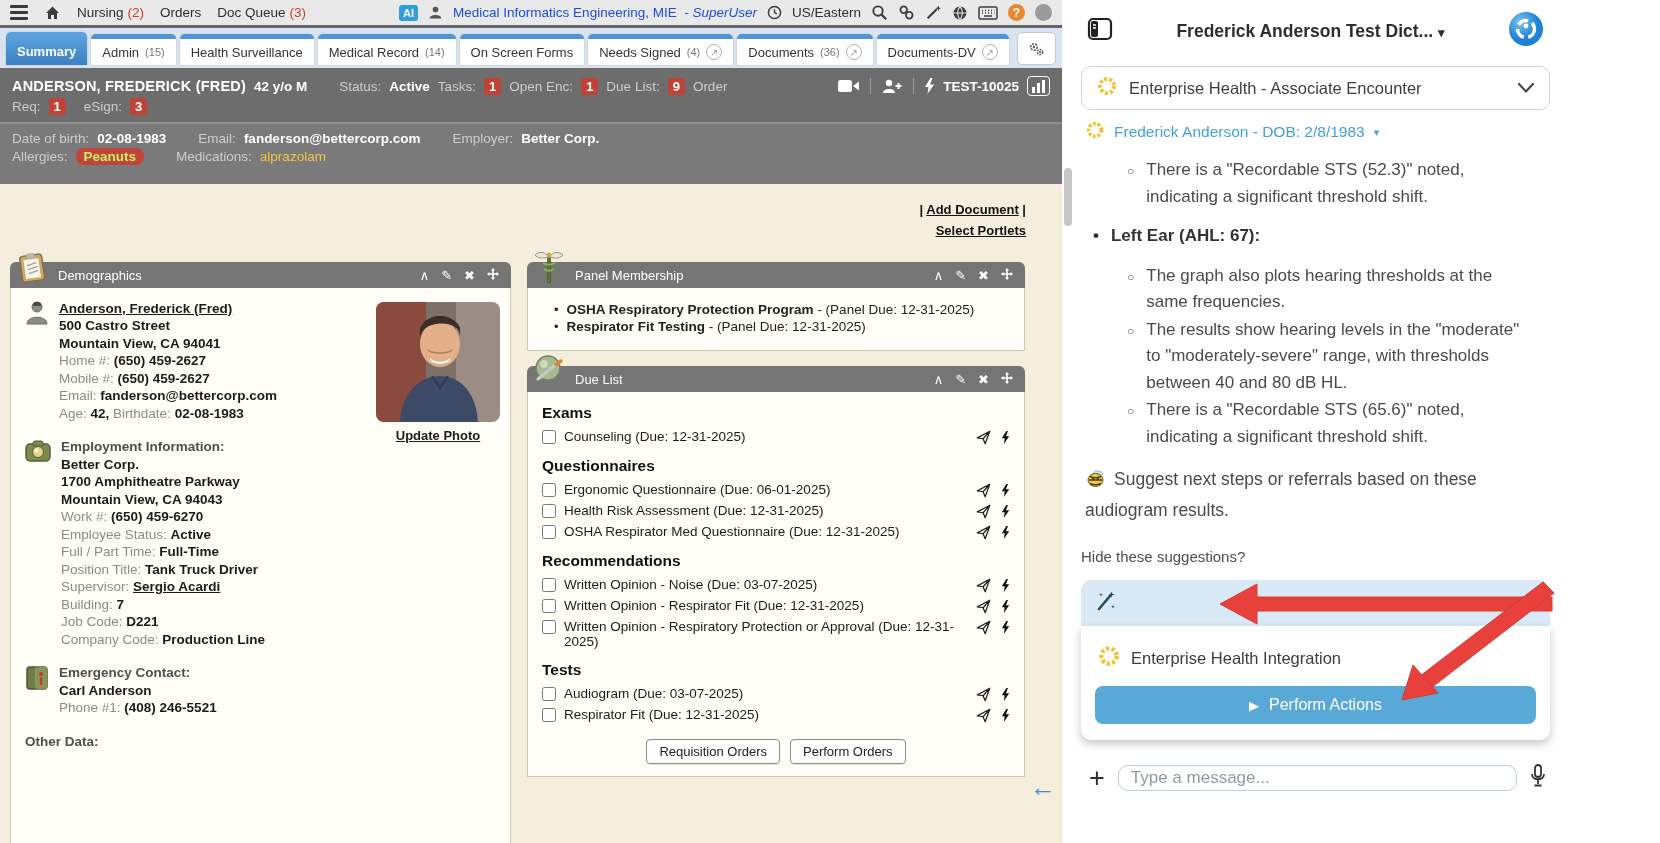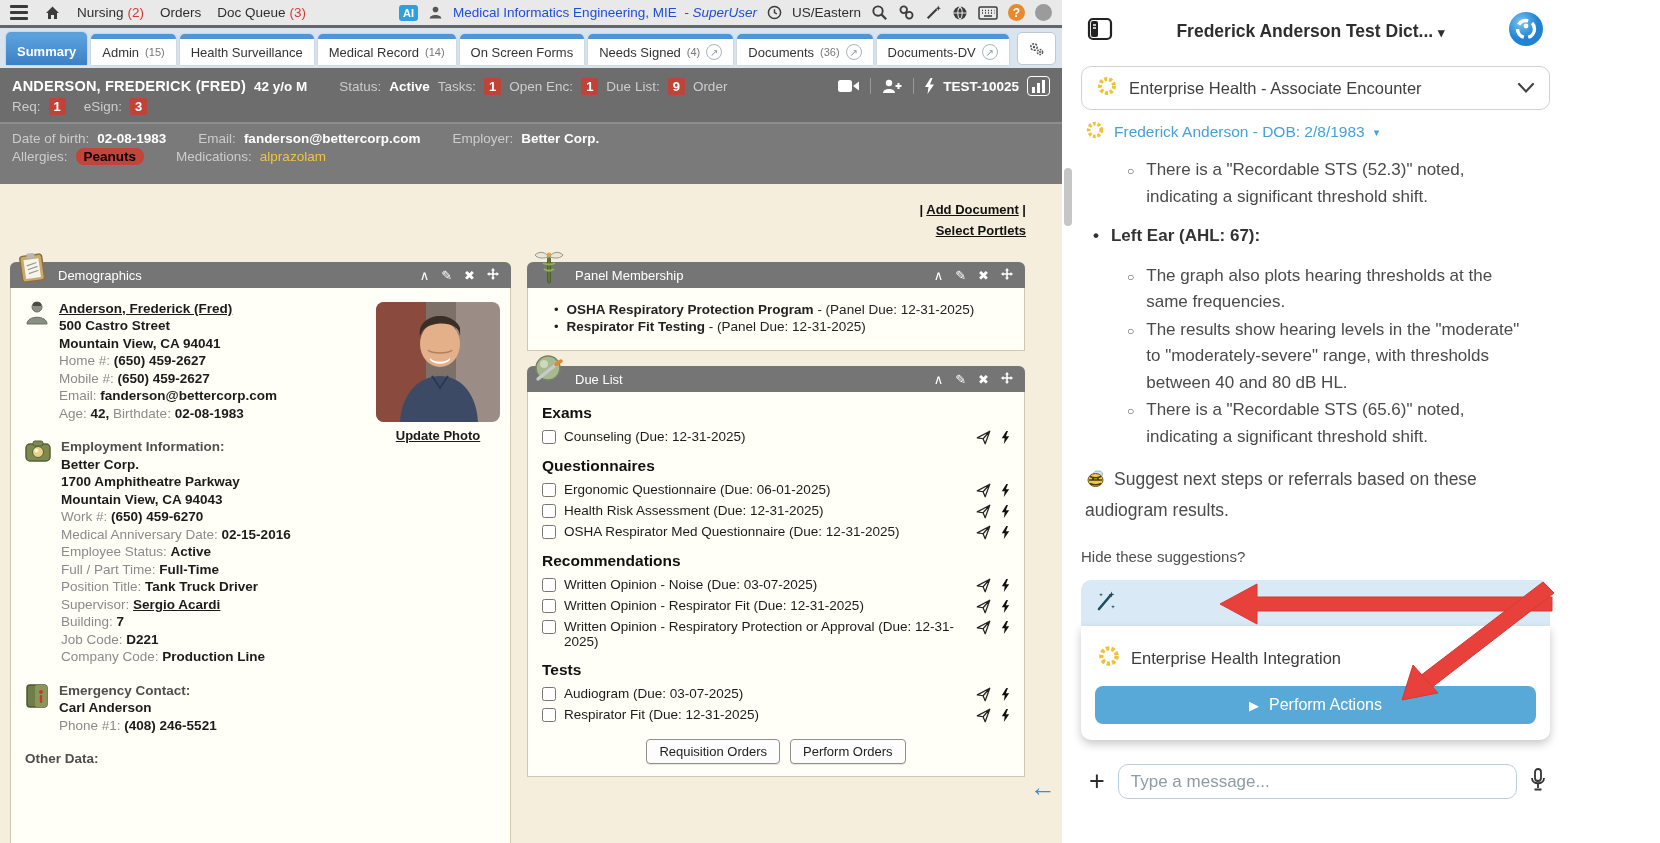--- a/index.html
+++ b/index.html
@@ -32,21 +32,21 @@
   .gear-btn { margin-left:4px; background:#fff; border:1px solid #c0c8d0; border-radius:5px; height:33px; width:40px; display:flex; align-items:center; justify-content:center; cursor:pointer; }
 
   
   .band1 { background:#6d6d6d; color:#fff; padding:6px 12px 5px; font-size:13.5px; flex:0 0 auto; }
   .band2 { background:#7a7a7a; color:#fff; padding:5px 12px 17px; font-size:13.5px; border-top:2px solid #8e8e8e; flex:0 0 auto; }
   .brow { display:flex; align-items:center; gap:8px; margin:2px 0; }
   .pname { font-weight:bold; font-size:14.5px; letter-spacing:.2px; }
   .lbl { color:#cdcdcd; }
   .wv { font-weight:bold; color:#fff; }
   .badge { background:#bf4337; color:#fff; font-weight:bold; padding:0 5px; border-radius:2px; font-size:13px; line-height:17px; }
-  .allergy-badge { background:#c2443a; color:#000000; font-weight:bold; padding:1px 8px; border-radius:8px; }
+  .allergy-badge { background:#c2443a; color:#bef264; font-weight:bold; padding:1px 8px; border-radius:8px; }
   .med-val { color:#f3c242; }
   .bdiv { width:1px; height:16px; background:#9a9a9a; margin:0 2px; }
   .chart-btn { border:1.5px solid #fff; border-radius:4px; padding:2px 4px; display:flex; align-items:flex-end; gap:2px; height:20px; cursor:pointer; }
   .chart-btn i { display:block; width:3px; background:#fff; }
   .sp { width:16px; }
 
   
   .content { flex:1; background:#f5eedc; position:relative; overflow:hidden; }
   .links { position:absolute; top:16px; right:36px; text-align:right; font-size:13px; font-weight:bold; color:#111; line-height:1.6; }
   .links a { color:#111; text-decoration:underline; cursor:pointer; }
@@ -115,21 +115,21 @@
   .hide-q { font-size:15px; color:#4d4d4d; margin:24px 6px 0; }
 
   .sugg-box { margin:15px 6px 0; background:#d9eaf6; border-radius:10px 10px 0 0; height:46px; display:flex; align-items:center; padding:0 14px; }
   .int-card { margin:0 6px; background:#fff; border-radius:0 0 10px 10px; box-shadow:0 4px 10px rgba(0,0,0,.22); padding:12px 14px 16px; }
   .int-title { display:flex; align-items:center; gap:10px; font-size:16.5px; color:#3c3c3c; margin:6px 2px 14px; }
   .perform-btn { width:100%; background:#58a9d8; border:none; color:#fff; font-size:16px; height:38px; border-radius:8px; display:flex; align-items:center; justify-content:center; gap:10px; cursor:pointer; font-family:"Liberation Sans",sans-serif; }
   .perform-btn .tri { font-size:13px; }
 
   .composer { display:flex; align-items:center; gap:13px; margin:24px 10px 0 14px; }
   .plus-btn { font-size:27px; color:#2e2e2e; line-height:1; cursor:pointer; }
-  .msg-input { flex:1; height:35px; border:1.5px solid #b9cfdf; border-radius:10px; padding:0 12px; font-size:17px; color:#333; outline:none; font-family:"Liberation Sans",sans-serif; }
+  .msg-input { flex:1; height:26px; border:1.5px solid #b9cfdf; border-radius:10px; padding:0 12px; font-size:17px; color:#333; outline:none; font-family:"Liberation Sans",sans-serif; }
   .msg-input::placeholder { color:#8d9ba6; }
 
   
   .arrows { position:absolute; left:0; top:0; width:1660px; height:843px; pointer-events:none; z-index:60; }
 </style>
 </head>
 <body>
 
 <div class="app">
 
@@ -390,21 +390,20 @@
                 <circle cx="13" cy="13" r="5.5" fill="#e8d28a" stroke="#55603a"></circle>
                 <circle cx="11.5" cy="11.5" r="2" fill="#fcf6d8"></circle>
               </svg>
           </span>
           <div class="sec-body">
             <div class="sec-title">Employment Information:</div>
             <div class="d-line v">Better Corp.</div>
             <div class="d-line v">1700 Amphitheatre Parkway</div>
             <div class="d-line v">Mountain View, CA 94043</div>
             <div class="d-line"><span class="k">Work #:</span> <span class="v">(650) 459-6270</span></div>
-            <div class="d-line"><span class="k">Medical Anniversary Date:</span> <span class="v">02-15-2016</span></div>
             <div class="d-line"><span class="k">Employee Status:</span> <span class="v">Active</span></div>
             <div class="d-line"><span class="k">Full / Part Time:</span> <span class="v">Full-Time</span></div>
             <div class="d-line"><span class="k">Position Title:</span> <span class="v">Tank Truck Driver</span></div>
             <div class="d-line"><span class="k">Supervisor:</span> <a class="ulink">Sergio Acardi</a></div>
             <div class="d-line"><span class="k">Building:</span> <span class="v">7</span></div>
             <div class="d-line"><span class="k">Job Code:</span> <span class="v">D221</span></div>
             <div class="d-line"><span class="k">Company Code:</span> <span class="v">Production Line</span></div>
           </div>
         </div>
 

